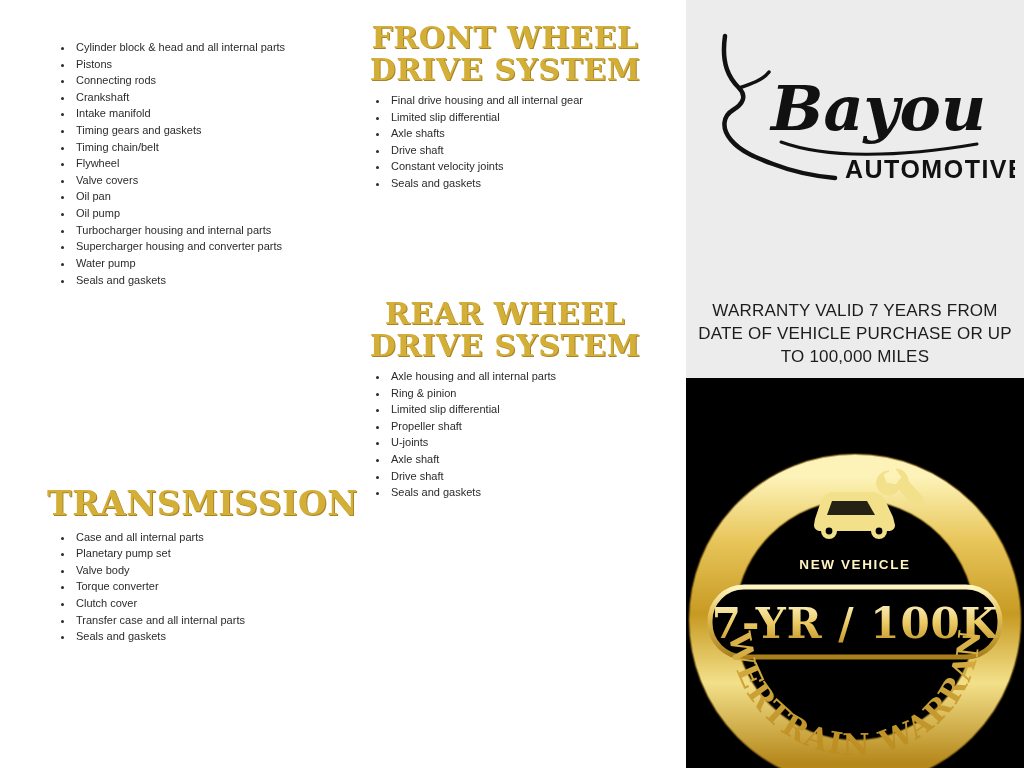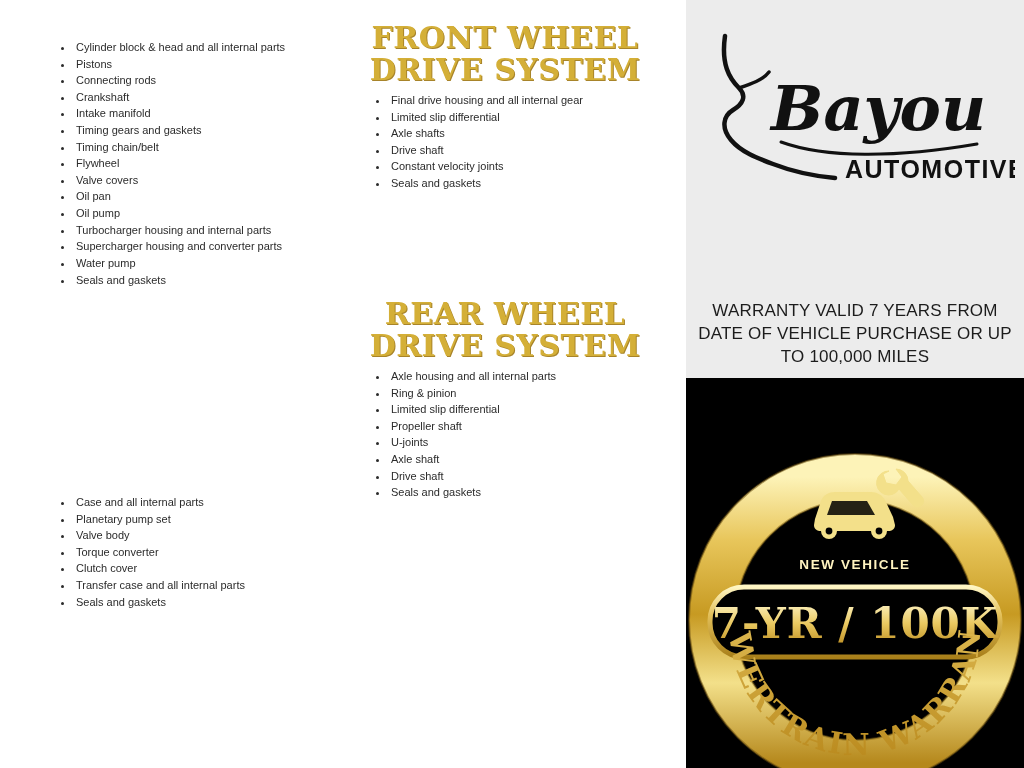--- a/index.html
+++ b/index.html
@@ -154,20 +154,21 @@
           <li>Oil pan</li>
           <li>Oil pump</li>
           <li>Turbocharger housing and internal parts</li>
           <li>Supercharger housing and converter parts</li>
           <li>Water pump</li>
           <li>Seals and gaskets</li>
         </ul>
       </div>
 
       <div class="block-transmission">
+        <div class="sec-title">TRANSMISSION</div>
         <ul class="items">
           <li>Case and all internal parts</li>
           <li>Planetary pump set</li>
           <li>Valve body</li>
           <li>Torque converter</li>
           <li>Clutch cover</li>
           <li>Transfer case and all internal parts</li>
           <li>Seals and gaskets</li>
         </ul>
       </div>

